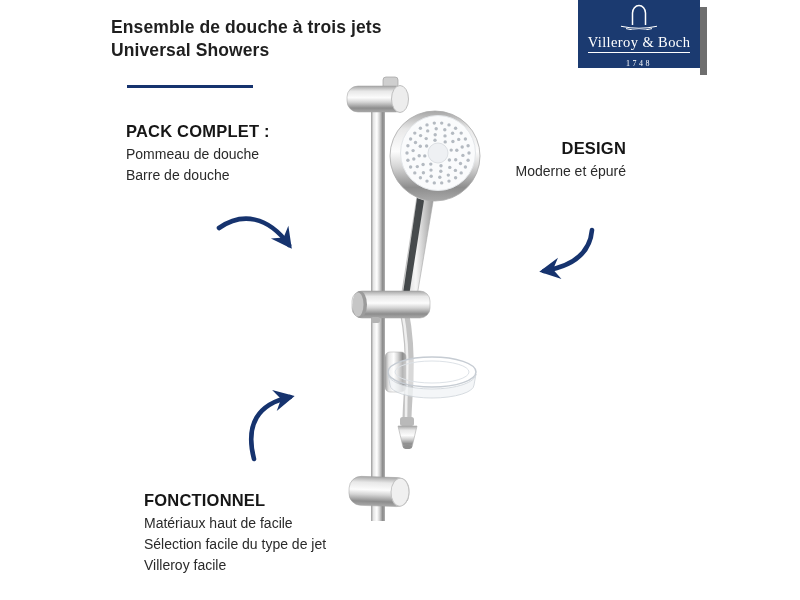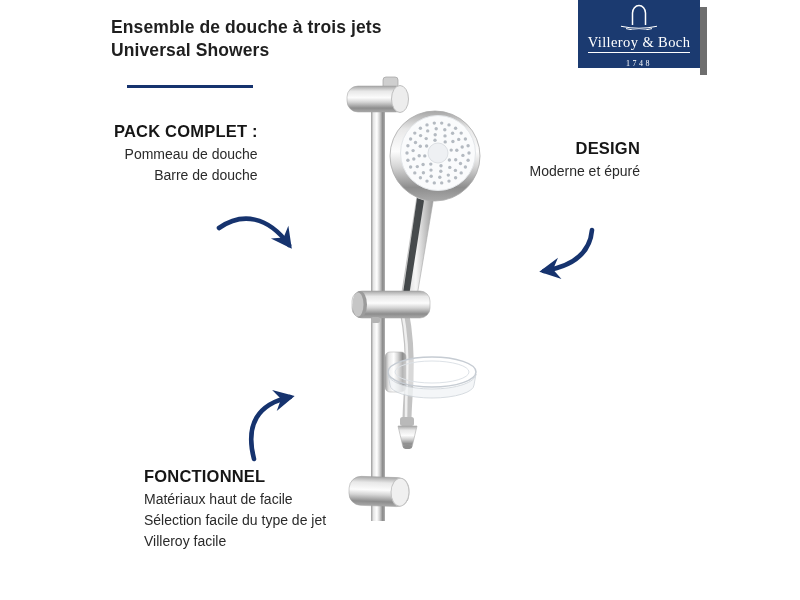--- a/index.html
+++ b/index.html
@@ -21,23 +21,23 @@
         display:flex;flex-direction:column;align-items:center;justify-content:space-between;padding-top:4px;}
   .logo-shadow{position:absolute;left:700px;top:7px;width:7px;height:68px;background:#6e6e6e;}
   .brand-name{font-family:"Liberation Serif",serif;color:#ffffff;font-size:14.5px;letter-spacing:.4px;
               border-bottom:1px solid #ffffff;padding-bottom:1px;line-height:17px;}
   .brand-year{font-family:"Liberation Serif",serif;color:#ffffff;font-size:8px;letter-spacing:2.5px;margin-top:2px;}
 
   
   .feature h2{font-size:16.5px;font-weight:700;color:#161616;line-height:21px;letter-spacing:.2px;}
   .feature .line{font-size:14px;color:#2a2a2a;line-height:21px;}
   .feature{position:absolute;}
-  .feature.pack{left:114px;top:121px;text-align:right;}
-  .feature.design{right:160px;top:138px;text-align:right;}
-  .feature.fonctionnel{left:144px;top:466px;text-align:left;}
+  .feature.pack{left:126px;top:121px;text-align:left;}
+  .feature.design{right:174px;top:138px;text-align:right;}
+  .feature.fonctionnel{left:144px;top:490px;text-align:left;}
   .feature h2{margin-bottom:2px;}
 
   
   .art{position:absolute;left:0;top:0;width:800px;height:600px;pointer-events:none;}
   .arrow{fill:none;stroke:var(--accent);stroke-width:4.6px;stroke-linecap:round;}
   .arrowhead{fill:var(--accent);}
 </style>
 </head>
 <body>
 

